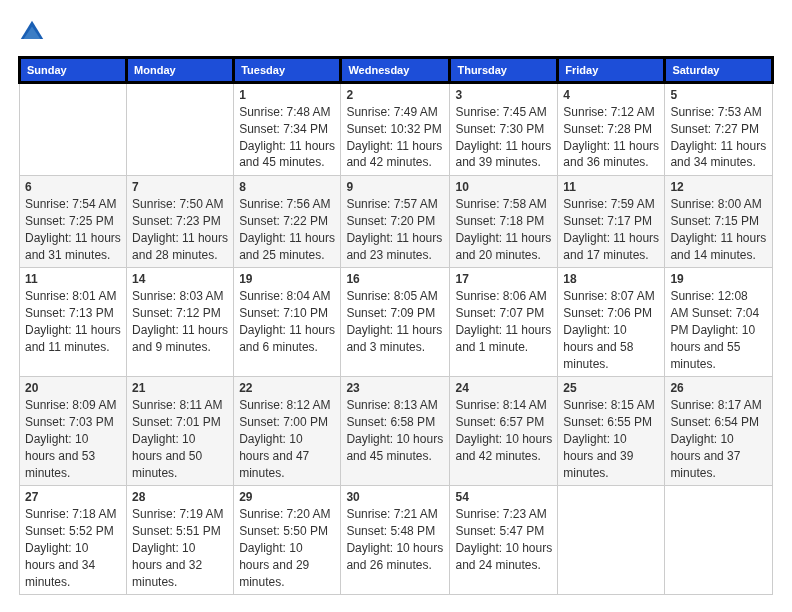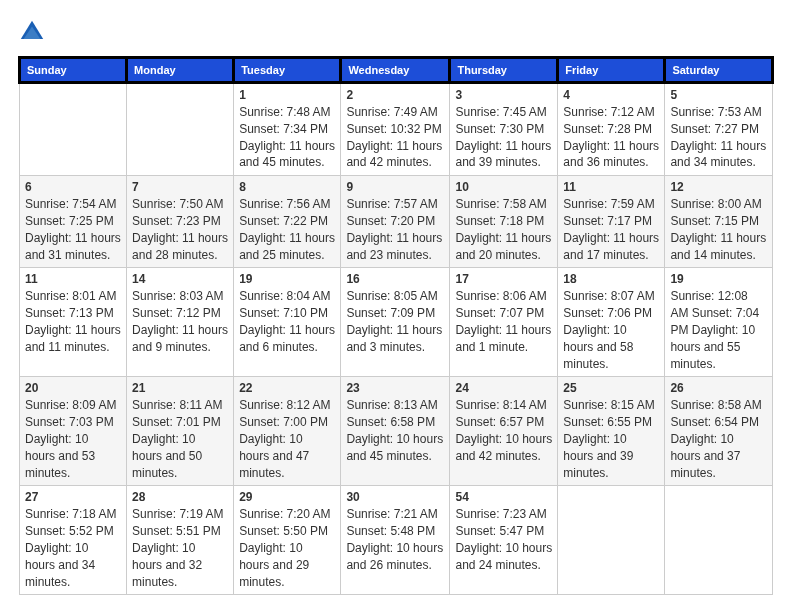--- a/index.html
+++ b/index.html
@@ -289,21 +289,21 @@
 Daylight: 10 hours and 42 minutes.</div>
           </td>
           <td>
             <span class="day-number">25</span>
             <div class="day-info">Sunrise: 8:15 AM
 Sunset: 6:55 PM
 Daylight: 10 hours and 39 minutes.</div>
           </td>
           <td>
             <span class="day-number">26</span>
-            <div class="day-info">Sunrise: 8:58 AM
+            <div class="day-info">Sunrise: 8:17 AM
 Sunset: 6:54 PM
 Daylight: 10 hours and 37 minutes.</div>
           </td>
         </tr>
         <tr>
           <td>
             <span class="day-number">27</span>
             <div class="day-info">Sunrise: 7:18 AM
 Sunset: 5:52 PM
 Daylight: 10 hours and 34 minutes.</div>

